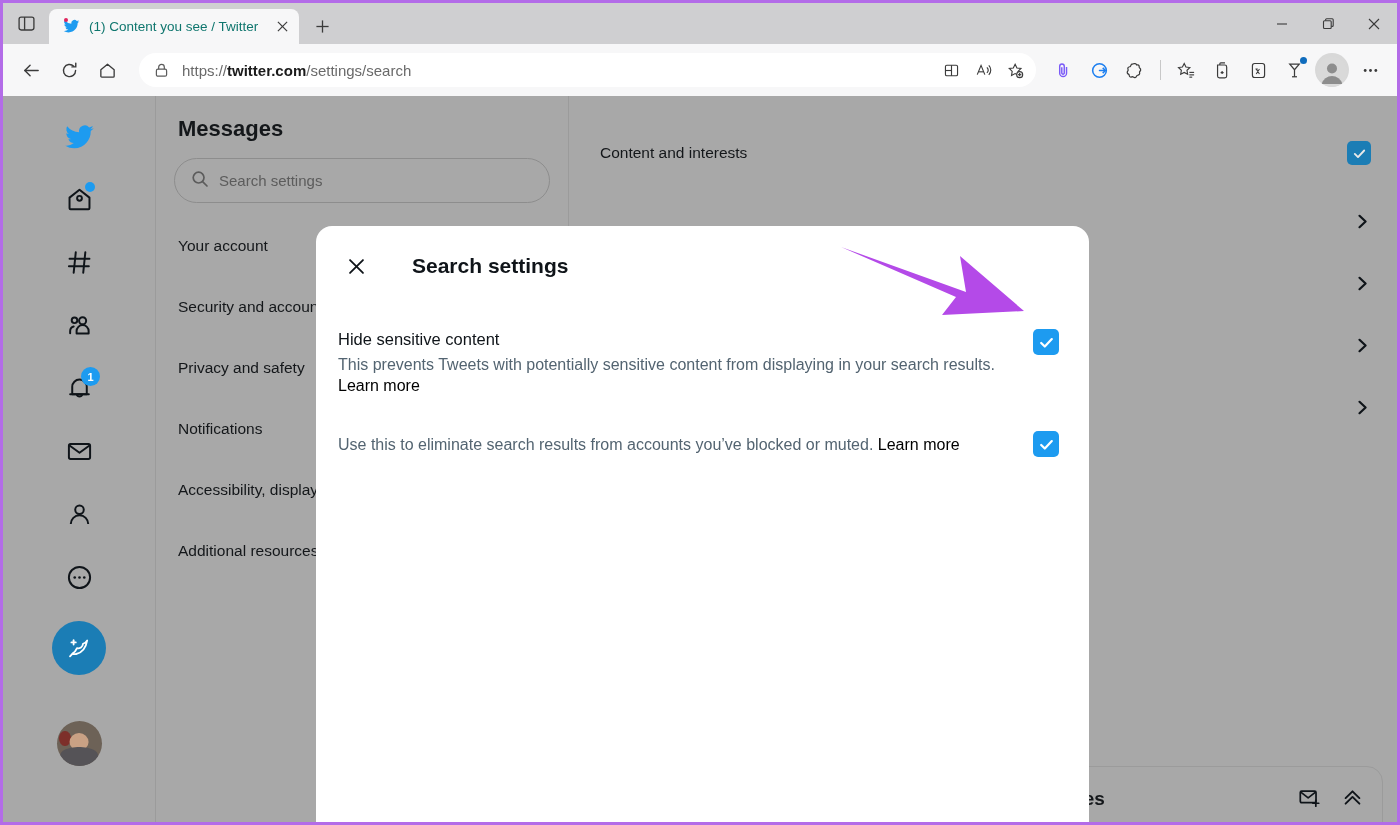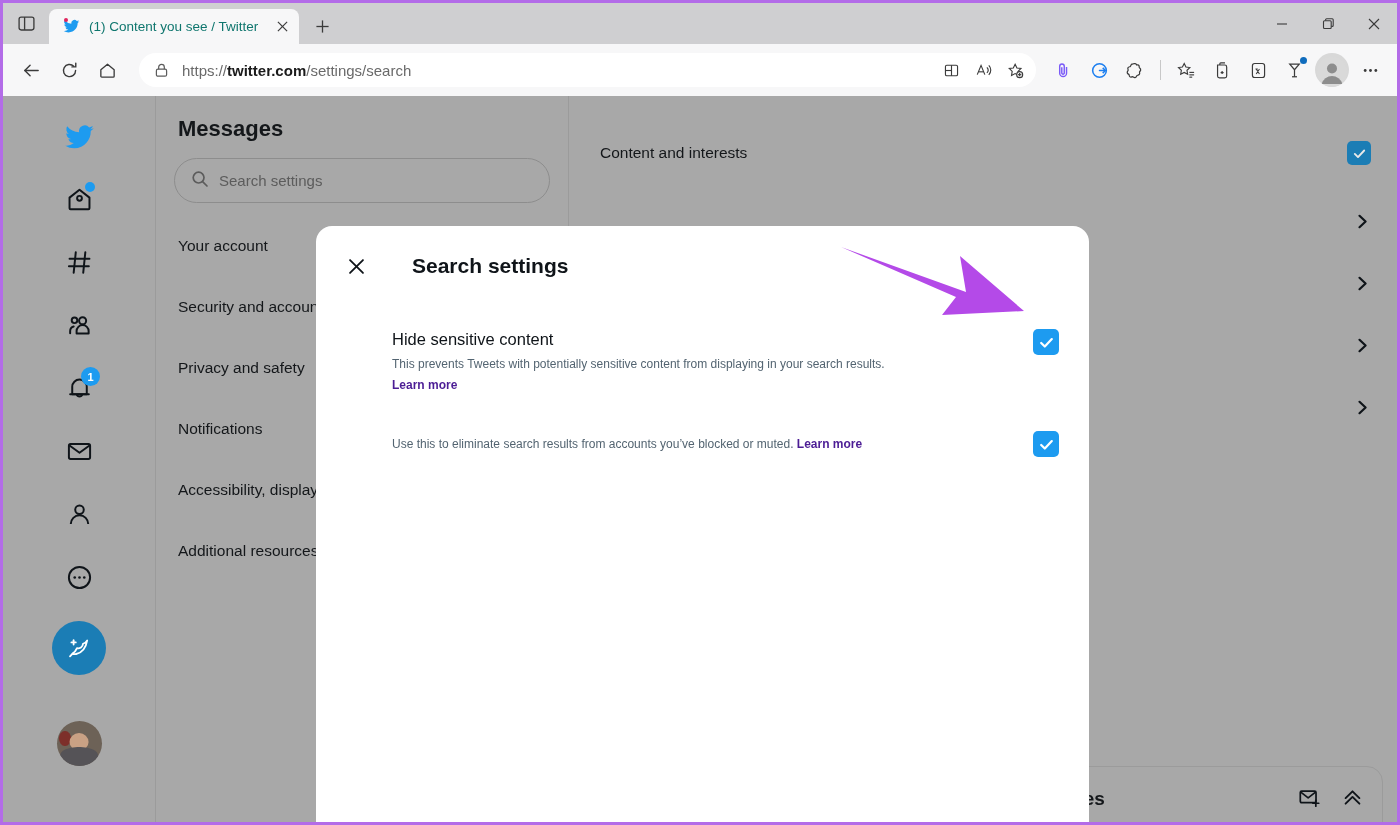--- a/index.html
+++ b/index.html
@@ -265,32 +265,31 @@
   }
   .modal-close {
     width: 36px; height: 36px; border-radius: 50%;
     display: flex; align-items: center; justify-content: center; cursor: pointer;
   }
   .modal-close svg { width: 19px; height: 19px; }
   .modal-title { font-size: 21px; font-weight: 700; color: #0f1419; }
 
   .setting-row {
     display: flex; align-items: flex-start;
-    padding: 22px 30px 0 38px;
+    padding: 22px 30px 0 22px;
     gap: 16px;
-    margin-left: 38px;
   }
   .setting-text { flex: 1 1 auto; min-width: 0; }
   .setting-label {
     font-size: 16.5px; color: #0f1419; line-height: 22px;
   }
   .setting-desc {
-    font-size: 12px; color: #536471; line-height: 21px; margin-top: 4px;
-  }
-  .learn-more { color: #4c1d95; cursor: pointer; font-weight: bold; }
+    font-size: 16px; color: #536471; line-height: 21px; margin-top: 4px;
+  }
+  .learn-more { color: #000000; cursor: pointer; }
   .tw-checkbox {
     flex: 0 0 auto;
     width: 26px; height: 26px;
     border-radius: 5px; background: #1d9bf0;
     display: flex; align-items: center; justify-content: center;
     cursor: pointer; margin-top: 1px;
   }
   .tw-checkbox svg { width: 17px; height: 17px; }
   .row-gap { height: 22px; }
 

